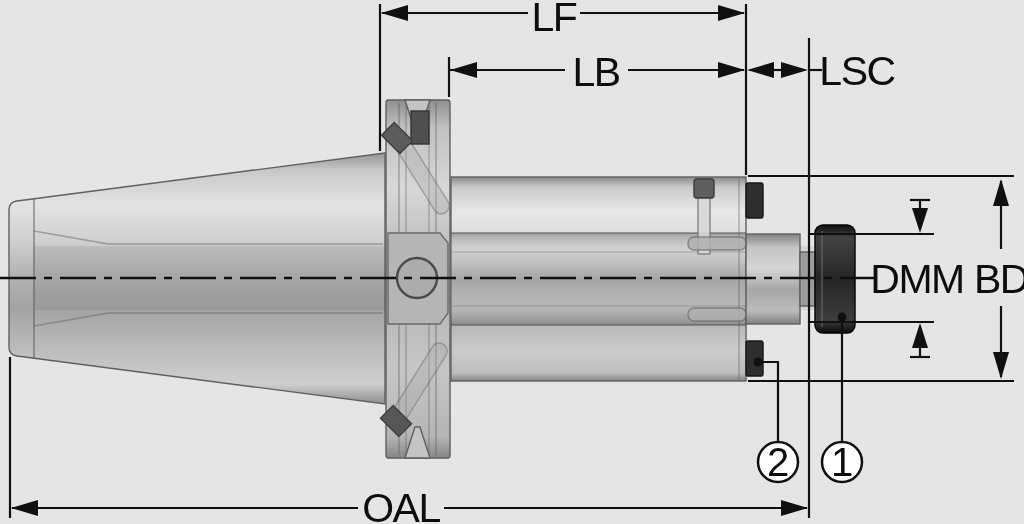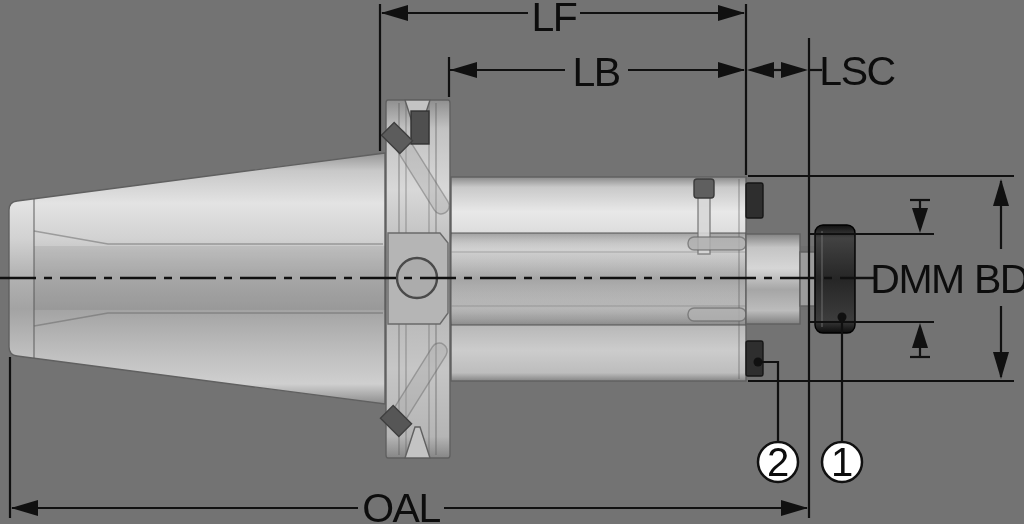--- a/index.html
+++ b/index.html
@@ -1,16 +1,16 @@
 <!DOCTYPE html>
 <html><head>
 <meta charset="utf-8">
 <style>
   html,body{margin:0;padding:0;background:#ffffff;}
-  .stage{position:relative;width:1024px;height:524px;background:#737373;overflow:hidden;
+  .stage{position:relative;width:1024px;height:524px;background:#e5e5e5;overflow:hidden;
          font-family:"Liberation Sans", sans-serif;}
   svg{display:block;}
   text.dim{font-family:"Liberation Sans", sans-serif;font-size:41px;fill:#0d0d0d;
            letter-spacing:-1.5px;}
   text.callout{font-family:"Liberation Sans", sans-serif;font-size:40px;fill:#0d0d0d;}
 </style>
 </head>
 <body>
 
 <div class="stage">

